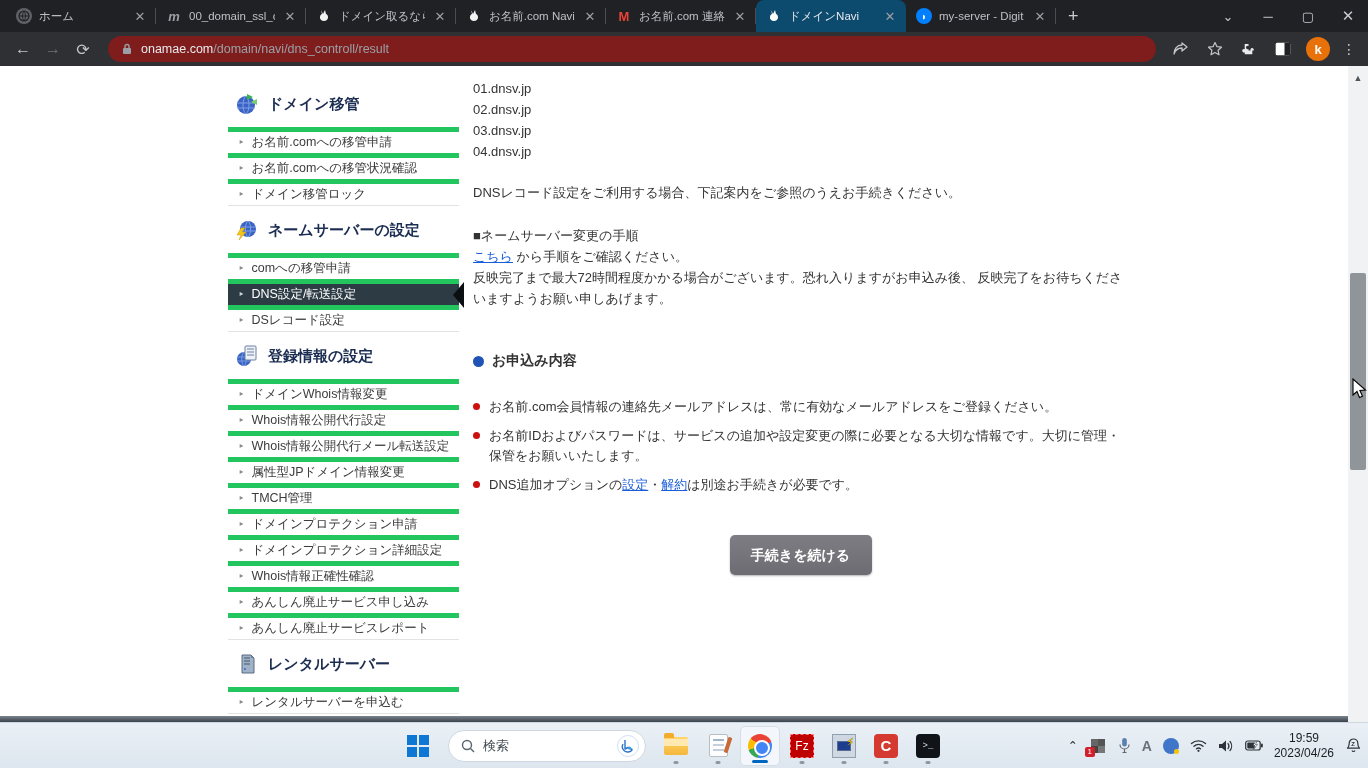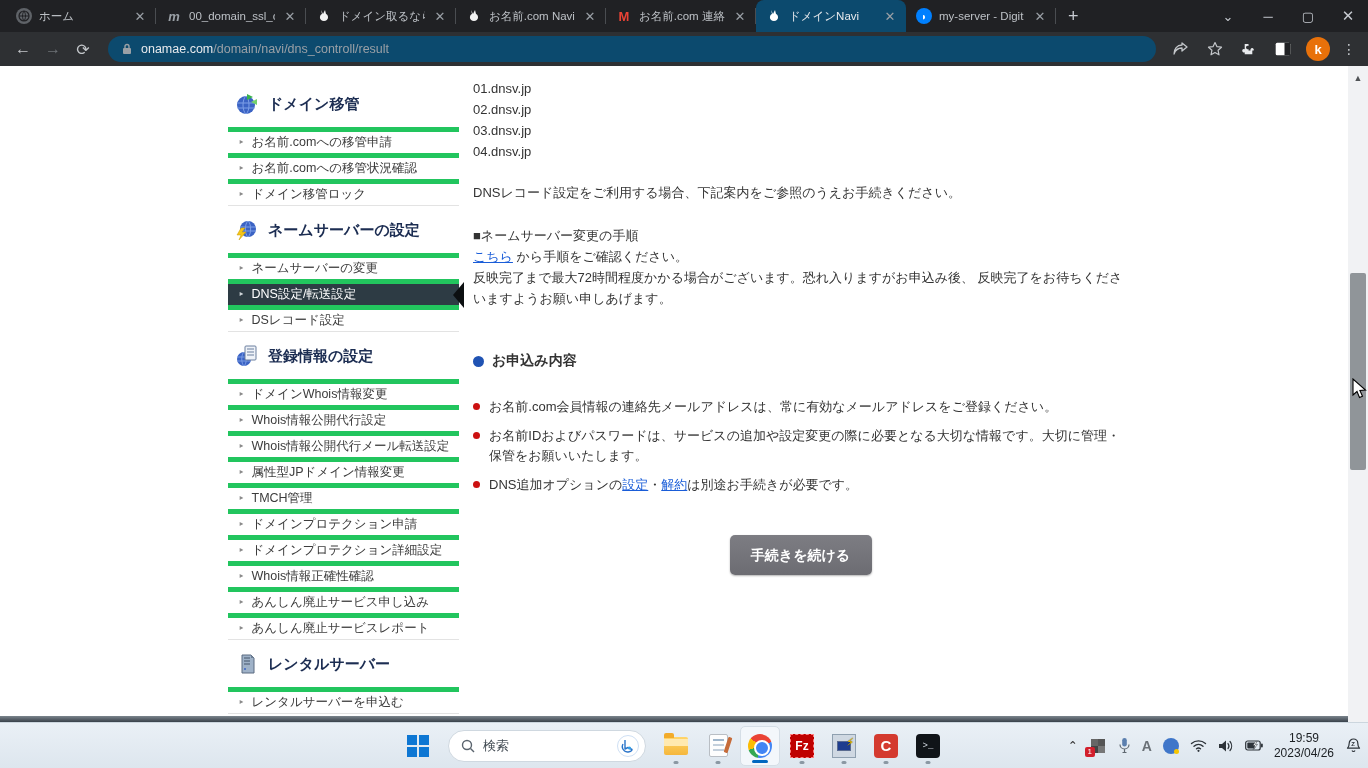--- a/index.html
+++ b/index.html
@@ -23,21 +23,21 @@
   .fav-do { background:#0080ff; border-radius:50%; color:#fff; font-size:10px; }
   .newtab-btn { color:#c7cbd1; font-size:18px; padding:0 12px; line-height:32px; }
   .tab-strip-right { margin-left:auto; display:flex; align-items:center; height:32px; color:#c7cbd1; }
   .tsr-btn { width:40px; text-align:center; font-size:13px; }
   .tsr-close { font-size:15px; }
 
   
   .toolbar { position:absolute; top:32px; left:0; width:1368px; height:34px; background:#2e3033; display:flex; align-items:center; padding:0 8px; }
   .nav-btn { width:30px; height:28px; display:flex; align-items:center; justify-content:center; color:#c4c7cb; font-size:16px; border-radius:50%; }
   .nav-btn.dim { color:#6e7277; }
-  .url-pill { flex:1; height:26px; background:#0c4a6e; border-radius:13px; margin:0 10px; display:flex; align-items:center; padding:0 14px; font-size:12.5px; color:#e8eaed; }
+  .url-pill { flex:1; height:26px; background:#7f1d1d; border-radius:13px; margin:0 10px; display:flex; align-items:center; padding:0 14px; font-size:12.5px; color:#e8eaed; }
   .lock-icon { margin-right:9px; display:flex; }
   .url-path { color:#9aa0a6; }
   .tb-right { display:flex; align-items:center; gap:4px; }
   .tb-icon { width:30px; height:28px; display:flex; align-items:center; justify-content:center; color:#c4c7cb; }
   .avatar { width:24px; height:24px; border-radius:50%; background:#e8710a; color:#fff; font-size:13px; font-weight:bold; display:flex; align-items:center; justify-content:center; margin:0 4px; }
   .kebab { color:#c4c7cb; font-size:14px; letter-spacing:0; width:22px; text-align:center; }
 
   
   .page { position:absolute; top:66px; left:0; width:1348px; height:656px; background:#fff; overflow:hidden; }
   .page-footer-strip { position:absolute; bottom:0; left:0; width:100%; height:6px; background:linear-gradient(#7b858d,#39414a); }
@@ -102,21 +102,21 @@
   .bing-ico { width:22px; height:22px; border-radius:50%; border:1px solid #cfe0f4; display:flex; align-items:center; justify-content:center; }
 
   .ico-folder { width:24px; height:18px; background:linear-gradient(#ffd56a,#f5b73c); border-radius:2px; position:relative; }
   .ico-folder::before { content:""; position:absolute; top:-4px; left:0; width:10px; height:5px; background:#f2ab2a; border-radius:2px 2px 0 0; }
   .ico-folder::after { content:""; position:absolute; top:2px; left:0; width:24px; height:7px; background:#ffe9b0; }
   .ico-note { width:19px; height:23px; background:#fdfdfd; border:1px solid #b9bec4; border-radius:2px; position:relative; }
   .ico-note::before { content:""; position:absolute; top:4px; left:3px; right:3px; height:2px; background:#9fb6cc; box-shadow:0 5px 0 #c3cfdb, 0 10px 0 #c3cfdb; }
   .ico-note::after { content:""; position:absolute; right:-3px; top:2px; width:4px; height:16px; background:#c66b39; transform:rotate(18deg); border-radius:1px; }
   .ico-chrome { width:24px; height:24px; border-radius:50%; background:conic-gradient(from -50deg,#ea4335 0 120deg,#4285f4 0 240deg,#34a853 0 300deg,#fbbc05 0 360deg); position:relative; }
   .ico-chrome::after { content:""; position:absolute; top:6px; left:6px; width:12px; height:12px; border-radius:50%; background:#4285f4; border:2.5px solid #fff; }
-  .ico-fz { width:24px; height:24px; background:#bf0000; color:#fff; font-weight:bold; font-size:12px; display:flex; align-items:center; justify-content:center; border:1px dashed #ff8080; }
+  .ico-fz { width:24px; height:24px; background:#bf0000; color:#fff; font-weight:normal; font-size:12px; display:flex; align-items:center; justify-content:center; border:1px dashed #ff8080; }
   .ico-putty { width:24px; height:24px; background:#cfd8e2; border:1px solid #8fa0b0; display:flex; align-items:center; justify-content:center; position:relative; }
   .ico-putty .scr { width:14px; height:10px; background:#1d3d8f; border:1px solid #5a6b90; }
   .ico-putty .bolt { position:absolute; right:1px; top:1px; color:#ffd200; font-size:11px; text-shadow:0 0 1px #000; }
   .ico-c { width:24px; height:24px; background:#d43a2f; border-radius:4px; color:#fff; font-weight:bold; font-size:15px; display:flex; align-items:center; justify-content:center; }
   .ico-term { width:24px; height:24px; background:#101418; border-radius:4px; color:#cfd6dd; font-size:9px; display:flex; align-items:center; justify-content:center; font-family:"Liberation Mono","DejaVu Sans Mono",monospace; }
 
   .tray { position:absolute; right:6px; display:flex; align-items:center; gap:11px; height:46px; }
   .tray-ico { display:flex; align-items:center; justify-content:center; color:#3c4248; }
   .chevron-up { font-size:12px; color:#333; }
   .badge-app { position:relative; width:18px; height:18px; }
@@ -270,21 +270,21 @@
         <span class="sb-ico">
             <svg width="24" height="24" viewBox="0 0 24 24">
               <circle cx="13" cy="11" r="8" fill="#3b63c4"></circle>
               <path d="M13 3c-3.5 2.7-3.5 13.3 0 16M13 3c3.5 2.7 3.5 13.3 0 16M5.5 9h15M5.5 13h15" stroke="#7ea0e8" stroke-width="1" fill="none"></path>
               <path d="M6 10l-4 7h4l-2 5 7-8h-4l3-4z" fill="#f5c518" stroke="#c89b00" stroke-width=".5"></path>
             </svg>
           </span>
         <span>ネームサーバーの設定</span>
       </div>
       <div class="sb-item">
-          <span>ネームサーバーの変更</span>
+          <span>comへの移管申請</span>
         </div>
       <div class="sb-item active">
           <span>DNS設定/転送設定</span>
           <span class="notch"></span>
         </div>
       <div class="sb-item">
           <span>DSレコード設定</span>
         </div>
     </div>
 

